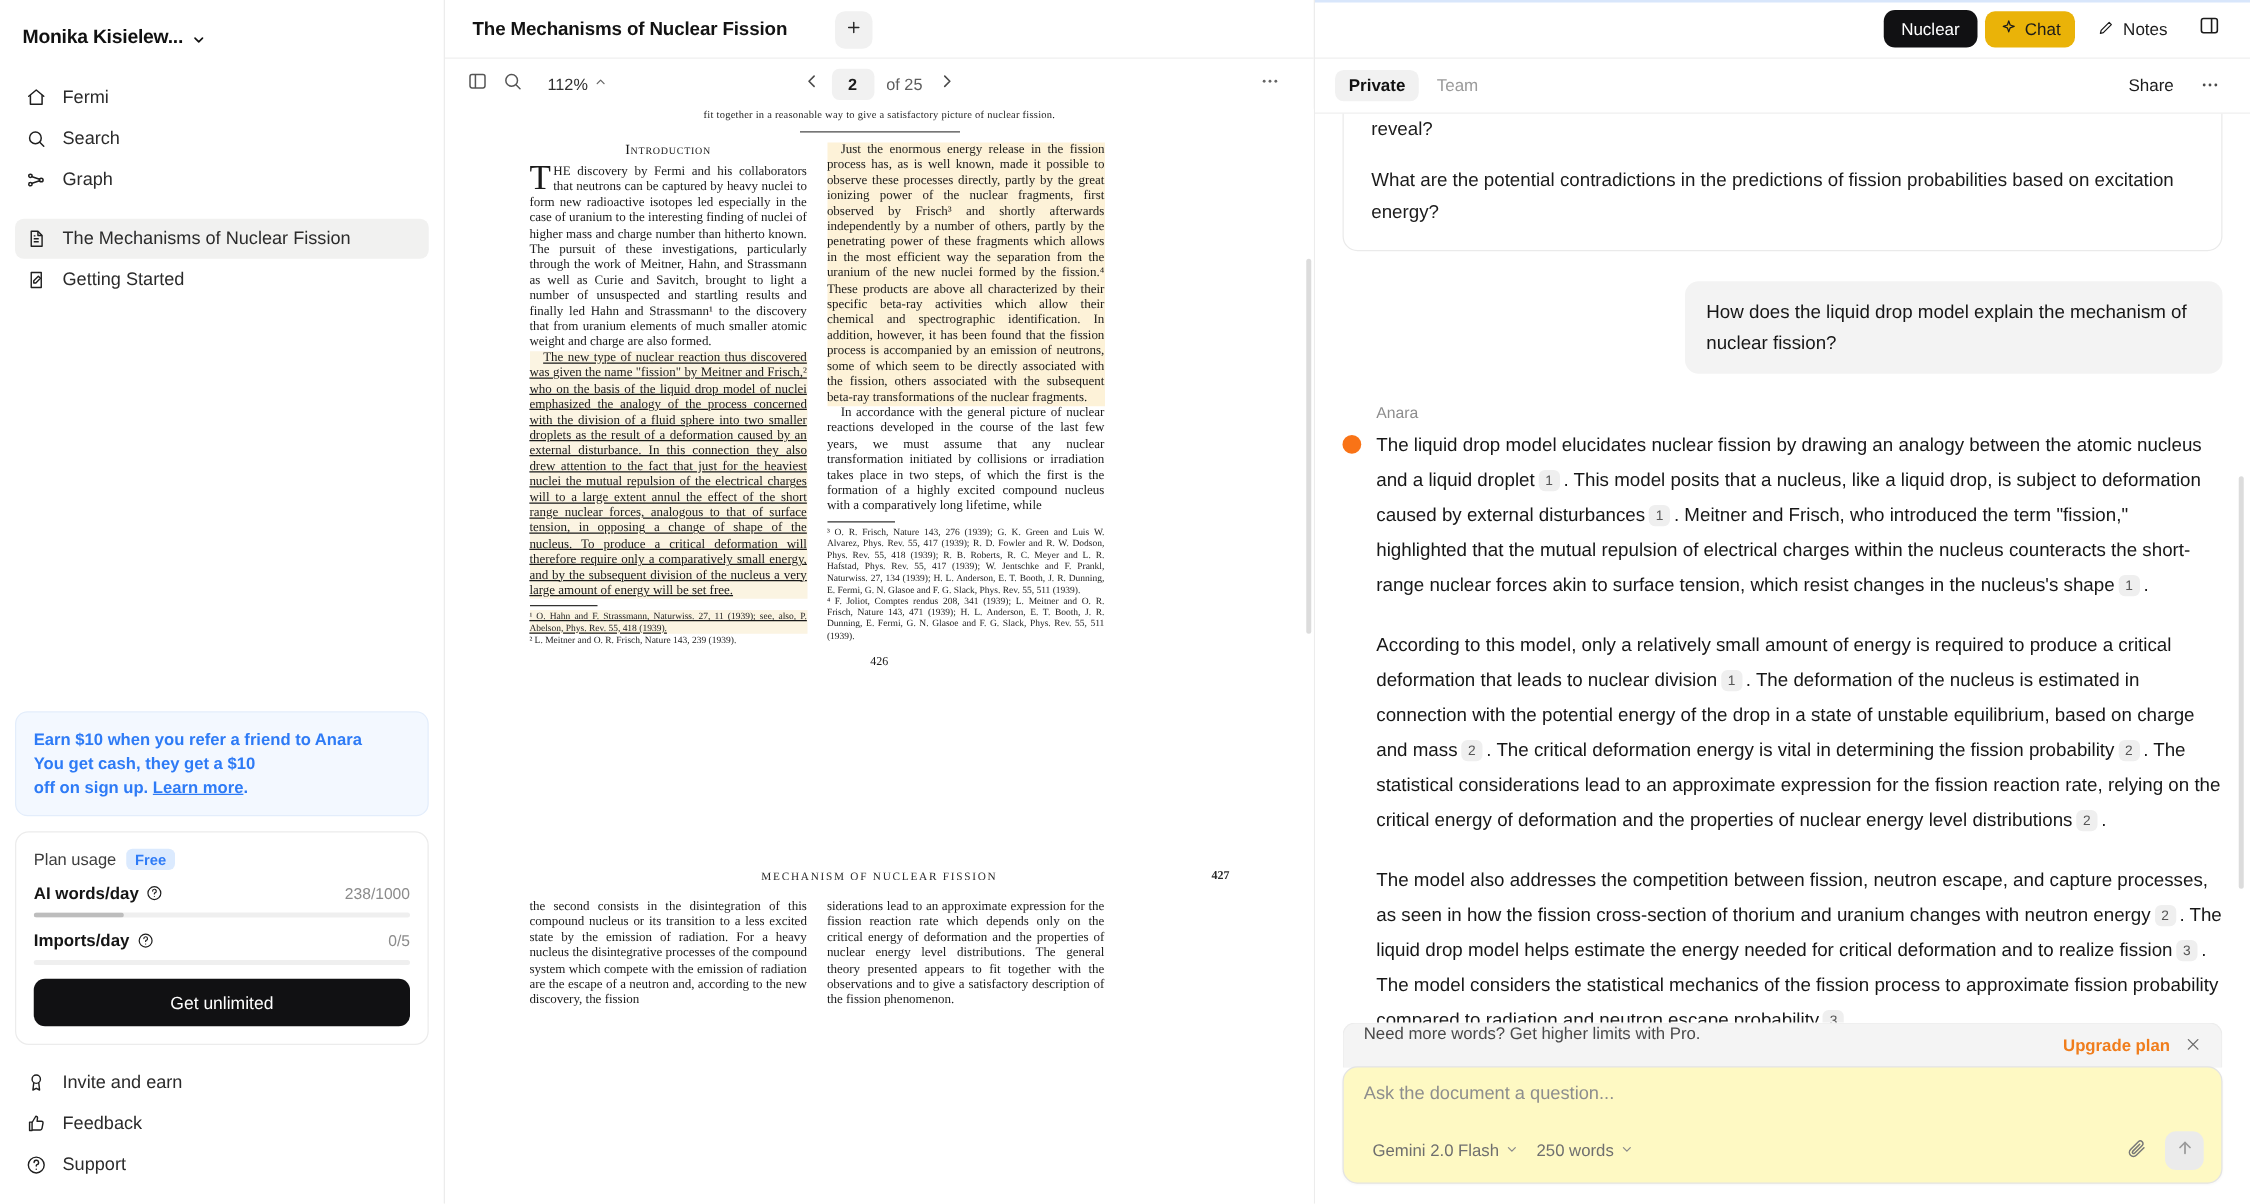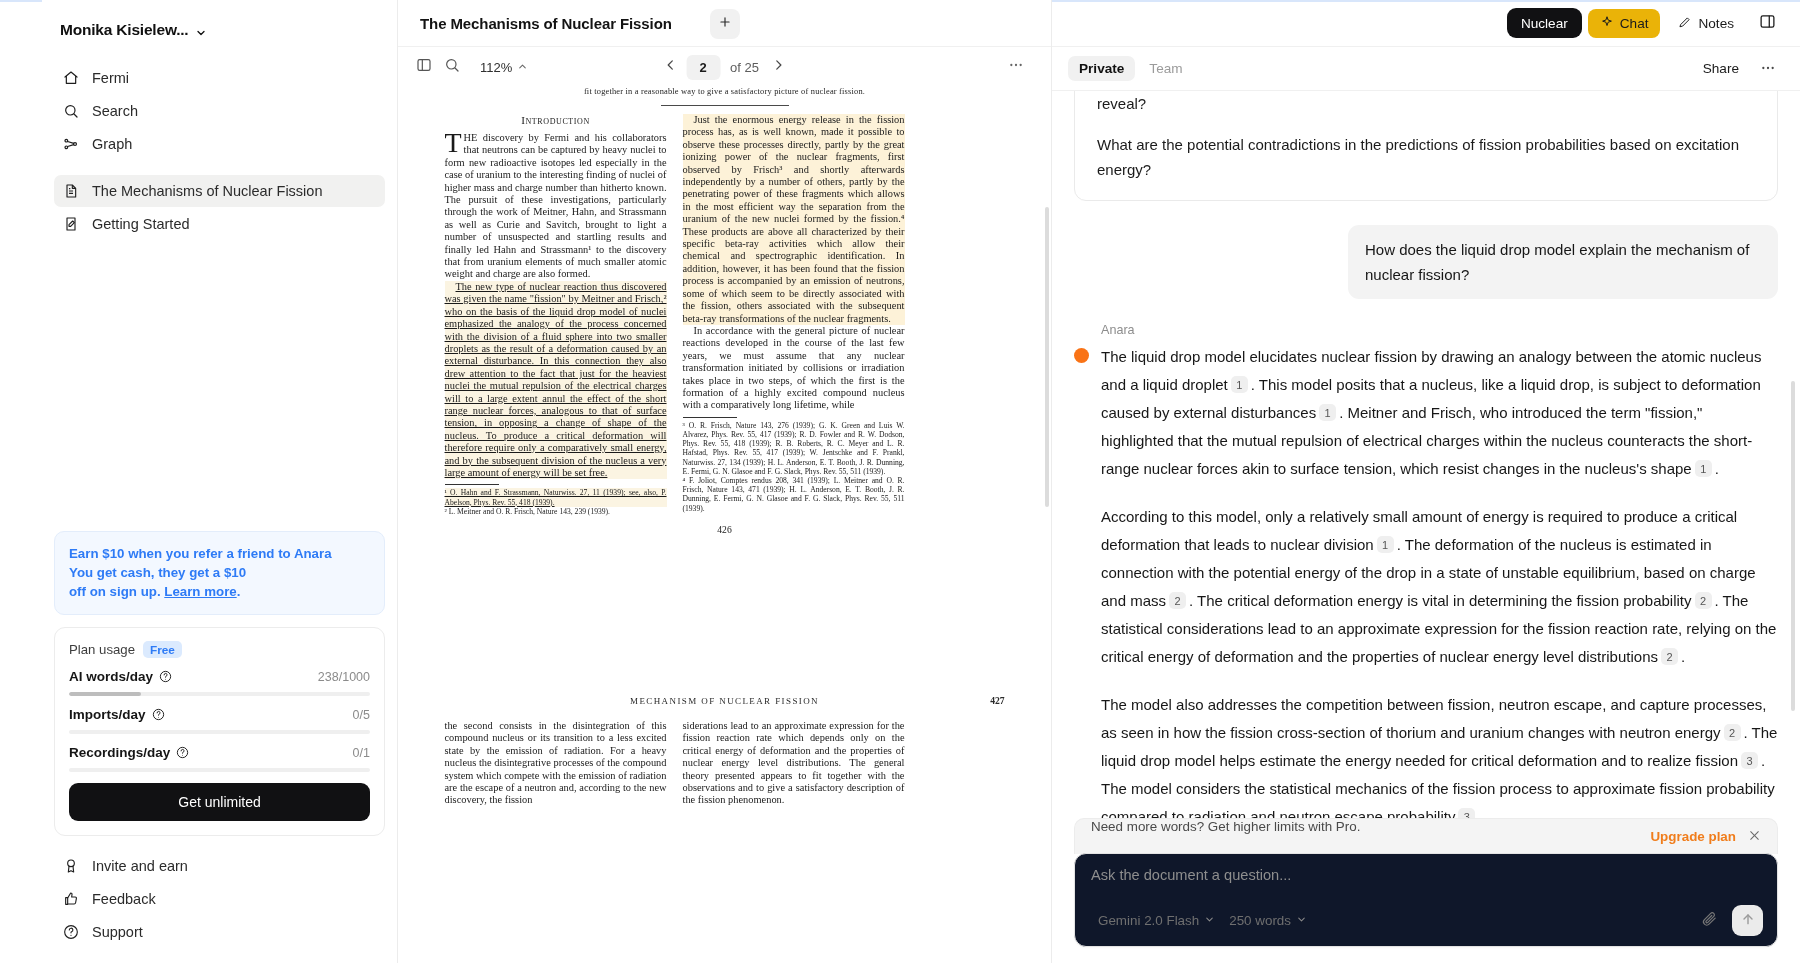--- a/index.html
+++ b/index.html
@@ -4,21 +4,21 @@
 <style>
   * { box-sizing: border-box; margin: 0; padding: 0; }
   html, body {
     width: 1800px; height: 963px;
     font-family: "Liberation Sans", sans-serif;
     background: #ffffff;
     overflow: hidden;
     color: #1a1a1a;
     -webkit-font-smoothing: antialiased;
   }
-  .app { display: flex; width: 1800px; height: 963px; padding-left: 42px; }
+  .app { display: flex; width: 1800px; height: 963px; }
 
   
   .sidebar {
     width: 356px; height: 963px; flex: 0 0 356px;
     background: #ffffff;
     border-right: 1px solid #ececec;
     display: flex; flex-direction: column;
     padding: 0 12px;
     position: relative;
   }
@@ -237,21 +237,21 @@
   .upsell {
     background:#f4f4f4; border-radius: 10px 10px 0 0; height: 36px;
     display:flex; padding: 0 16px; margin: 0 0 0 0;
     border: 1px solid #ececec; border-bottom: 0;
   }
   .upsell-text { font-size: 13.4px; color:#4a4a4a; }
   .upsell-right { margin-left:auto; display:flex; align-items:center; gap: 12px; }
   .upsell-cta { font-size: 13.4px; color:#f07d1c; font-weight:600; cursor:pointer; }
   .upsell-x { font-size: 14px; color:#6a6a6a; cursor:pointer; }
   .composer {
-    border: 1px solid #e3e3e3; border-radius: 12px; background:#0f172a;
+    border: 1px solid #e3e3e3; border-radius: 12px; background:#fef9c3;
     padding: 13px 14px 10px 16px; margin-top: -1px;
     box-shadow: 0 1px 2px rgba(0,0,0,0.03);
   }
   .composer-input {
     font-size: 14.6px; color:#8e8e8e; min-height: 30px; cursor:text;
   }
   .composer-row { display:flex; align-items:center; margin-top: 8px; }
   .sel {
     display:flex; align-items:center; gap:5px; font-size: 13.4px; color:#6f6f6f;
     padding: 3px 7px; border-radius: 7px; cursor:pointer;
@@ -380,38 +380,20 @@
                 </svg>
             </span>
           </span>
           <span class="usage-val">0/5</span>
         </div>
         <div class="bar">
             <i style="width:0%"></i>
           </div>
       </div>
 
-      <div class="usage-row">
-        <div class="usage-top">
-          <span class="usage-label">
-            <span>Recordings/day</span>
-            <span class="qm">
-              <svg width="13" height="13" viewBox="0 0 24 24" fill="none" stroke="#1f1f1f" stroke-width="1.8">
-                  <circle cx="12" cy="12" r="9.5"></circle>
-                  <path d="M9.4 9a2.7 2.7 0 1 1 3.4 2.6c-.5.2-.8.7-.8 1.3v.4" stroke-linecap="round"></path>
-                  <circle cx="12" cy="17" r="0.9" fill="#1f1f1f" stroke="none"></circle>
-                </svg>
-            </span>
-          </span>
-          <span class="usage-val">0/1</span>
-        </div>
-        <div class="bar">
-            <i style="width:0%"></i>
-          </div>
-      </div>
 
       <button class="btn-unlimited">Get unlimited</button>
     </div>
 
     <div class="foot-nav">
       <div class="nav-item">
         <span class="nav-ico">
           <svg width="16" height="16" viewBox="0 0 24 24" fill="none" stroke="#1f1f1f" stroke-width="1.7" stroke-linecap="round" stroke-linejoin="round">
               <circle cx="12" cy="8" r="5"></circle>
               <path d="M9 12.5 8 21l4-2 4 2-1-8.5"></path>

